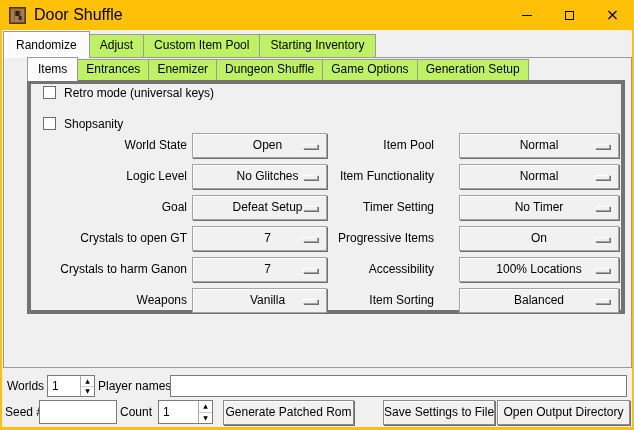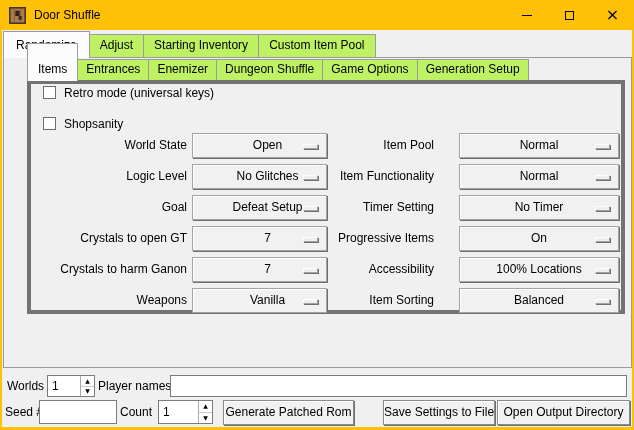--- a/index.html
+++ b/index.html
@@ -8,38 +8,38 @@
     width: 634px; height: 430px;
     background: #ffc008;
     position: relative;
     font-family: "Liberation Sans", sans-serif;
     font-size: 12px; color: #000;
     overflow: hidden;
   }
   
   .titlebar { height: 30px; display: flex; align-items: center; padding-left: 9px; }
   .app-icon { width: 17px; height: 17px; margin-right: 8px; flex: 0 0 auto; }
-  .title { font-size: 12px; }
+  .title { font-size: 16px; }
   .win-controls { margin-left: auto; display: flex; height: 30px; }
   .winbtn { width: 43px; height: 30px; display: flex; align-items: center; justify-content: center; cursor: default; }
   .glyph-min { width: 10px; height: 1px; background: #000; }
   .glyph-max { width: 9px; height: 9px; border: 1px solid #000; }
   .glyph-close { font-size: 16px; line-height: 1; font-family: "DejaVu Sans", sans-serif; }
   
   .app-body { position: absolute; left: 2px; right: 2px; top: 30px; bottom: 3px; background: #f0f0f0; }
   
   .outer-tabs { display: flex; align-items: flex-end; height: 27px; padding-left: 1px; position: relative; z-index: 2; }
   .tab { border: 1px solid #9b9b9b; border-bottom: none; background: #bef264;
          padding: 3px 10px 4px; line-height: 15px; margin-right: -1px; position: relative; white-space: nowrap; }
   .tab.selected { background: #fcfcfc; padding: 6px 12px 5px; margin-bottom: -1px; z-index: 3; }
   .outer-pane { position: absolute; left: 1px; top: 27px; width: 629px; height: 311px;
                 border: 1px solid #9b9b9b; background: #f0f0f0; }
   .inner-tabs { display: flex; align-items: flex-end; height: 22px; padding-left: 23px; position: relative; z-index: 2; }
   .inner-tabs .tab { padding: 2px 8px 3px; }
-  .inner-tabs .tab.selected { background: #fcfcfc; padding: 18px 10px 4px; margin-bottom: -1px; }
+  .inner-tabs .tab.selected { background: #fcfcfc; padding: 4px 10px 4px; margin-bottom: -1px; }
   .inner-pane { position: absolute; left: 23px; top: 22px; width: 598px; height: 234px;
                 border: 4px solid #737373; background: #f0f0f0; }
   
   .cb-row { position: absolute; left: 12px; display: flex; align-items: center; gap: 8px; height: 15px; }
   .checkbox { width: 13px; height: 13px; background: #fff; border: 1px solid #6d6d6d; flex: 0 0 auto; }
   
   .dd-row { position: absolute; left: 0; width: 100%; height: 25px; }
   .dd-label { position: absolute; top: 0; height: 25px; line-height: 25px; text-align: right; }
   .dd-label.l { left: 8px;   width: 148px; }
   .dd-label.r { left: 293px; width: 110px; }
@@ -94,22 +94,22 @@
           <span class="glyph-close">×</span>
         </div>
     </div>
   </div>
 
   <div class="app-body">
 
     <div class="outer-tabs">
       <div class="tab selected">Randomize</div>
       <div class="tab">Adjust</div>
+      <div class="tab">Custom Item Pool</div>
       <div class="tab">Starting Inventory</div>
-      <div class="tab">Custom Item Pool</div>
     </div>
 
     <div class="outer-pane">
 
       <div class="inner-tabs">
         <div class="tab selected">Items</div>
         <div class="tab">Entrances</div>
         <div class="tab">Enemizer</div>
         <div class="tab">Dungeon Shuffle</div>
         <div class="tab">Game Options</div>

